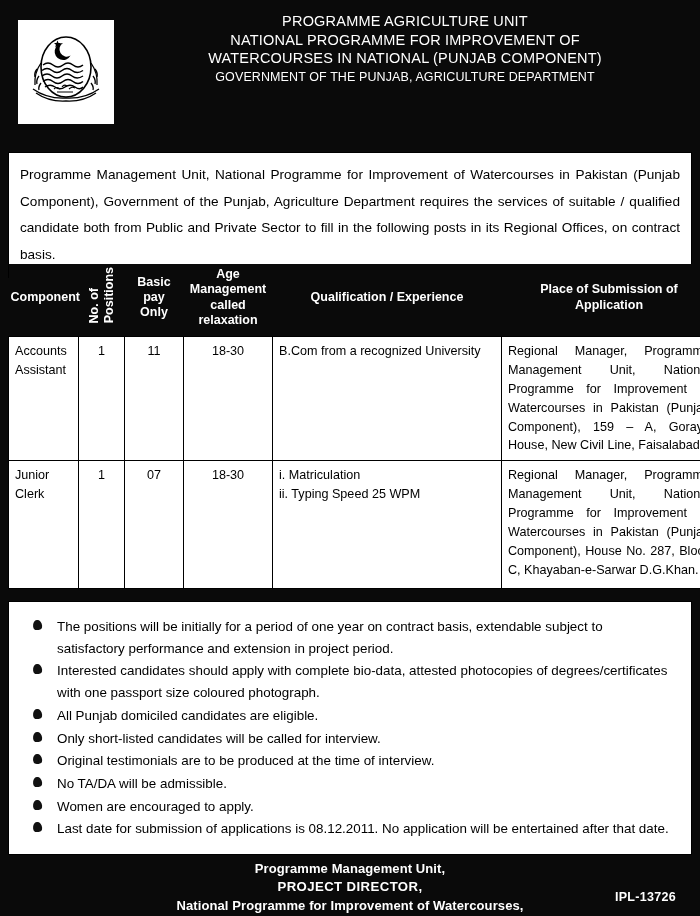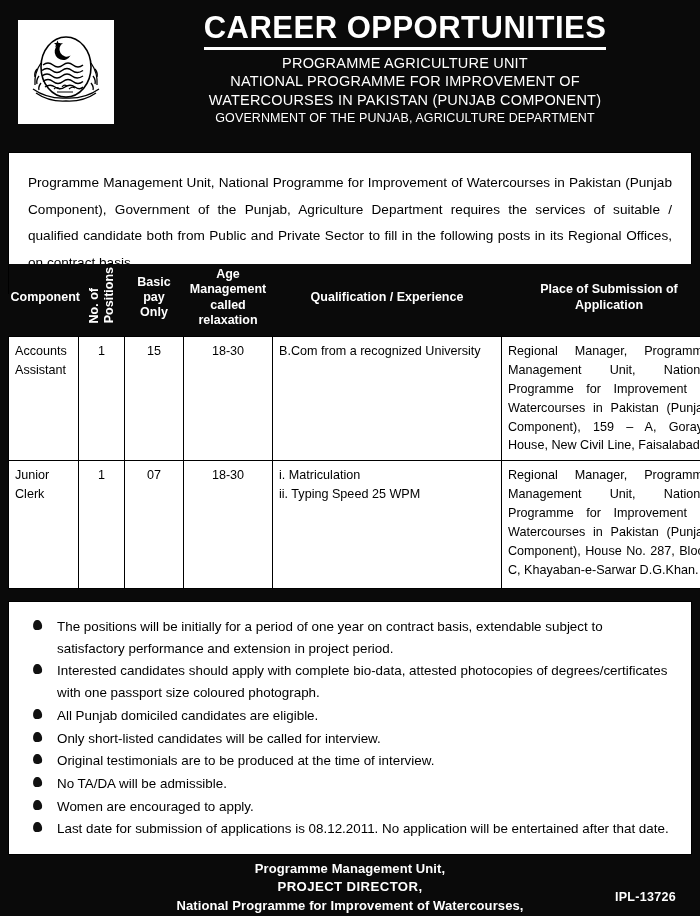--- a/index.html
+++ b/index.html
@@ -74,21 +74,21 @@
     color: #000000;
     border: 1px solid #000000;
     box-sizing: border-box;
     padding: 9px 11px 9px 11px;
   }
   .intro-text {
     font-size: 13.6px;
     line-height: 1.95;
     text-align: justify;
     text-justify: inter-word;
-    margin: 8px;
+    margin: 0;
   }
 
   
   .table-wrap {
     position: absolute;
     left: 8px;
     top: 264px;
     width: 684px;
   }
   table.jobs {
@@ -260,24 +260,23 @@
           <path d="M6 60 q14 10 33 9 q19 1 33 -9"></path>
           <path d="M9 64 q13 9 30 8 q17 1 30 -8"></path>
         </g>
         <g fill="none" stroke="#000" stroke-width="1.1">
           <path d="M27 60 q3 -3 6 0 M35 58 q2 -3 5 -1 M42 60 q3 -3 6 -1 M30 63 h16"></path>
         </g>
       </svg>
     </div>
 
     <div class="header-text">
-      <div class="main-title">CAREER OPPORTUNITIES</div>
       <div class="sub1">PROGRAMME AGRICULTURE UNIT</div>
       <div class="sub1">NATIONAL PROGRAMME FOR IMPROVEMENT OF</div>
-      <div class="sub2">WATERCOURSES IN PAKISTAN (PUNJAB COMPONENT)</div>
+      <div class="sub2">WATERCOURSES IN NATIONAL (PUNJAB COMPONENT)</div>
       <div class="sub3">GOVERNMENT OF THE PUNJAB, AGRICULTURE DEPARTMENT</div>
     </div>
   </div>
 
   <div class="intro-box">
     <p class="intro-text">Programme Management Unit, National Programme for Improvement of Watercourses in Pakistan (Punjab Component), Government of the Punjab, Agriculture Department requires the services of suitable / qualified candidate both from Public and Private Sector to fill in the following posts in its Regional Offices, on contract basis.</p>
   </div>
 
   <div class="table-wrap">
     <table class="jobs">
@@ -302,21 +301,21 @@
           <th class="c-place">
             <div>Place of Submission of</div>
             <div>Application</div>
           </th>
         </tr>
       </thead>
       <tbody>
         <tr class="row-a">
           <td class="t-position">Accounts Assistant</td>
           <td class="t-num">1</td>
-          <td class="t-num">15</td>
+          <td class="t-num">11</td>
           <td class="t-age">18-30</td>
           <td class="t-qual">
             <span class="qline">B.Com from a recognized University</span>
           </td>
           <td class="t-place">Regional Manager, Programme Management Unit, National Programme for Improvement of Watercourses in Pakistan (Punjab Component), 159 – A, Goraya House, New Civil Line, Faisalabad.</td>
         </tr>
         <tr class="row-b">
           <td class="t-position">Junior Clerk</td>
           <td class="t-num">1</td>
           <td class="t-num">07</td>

